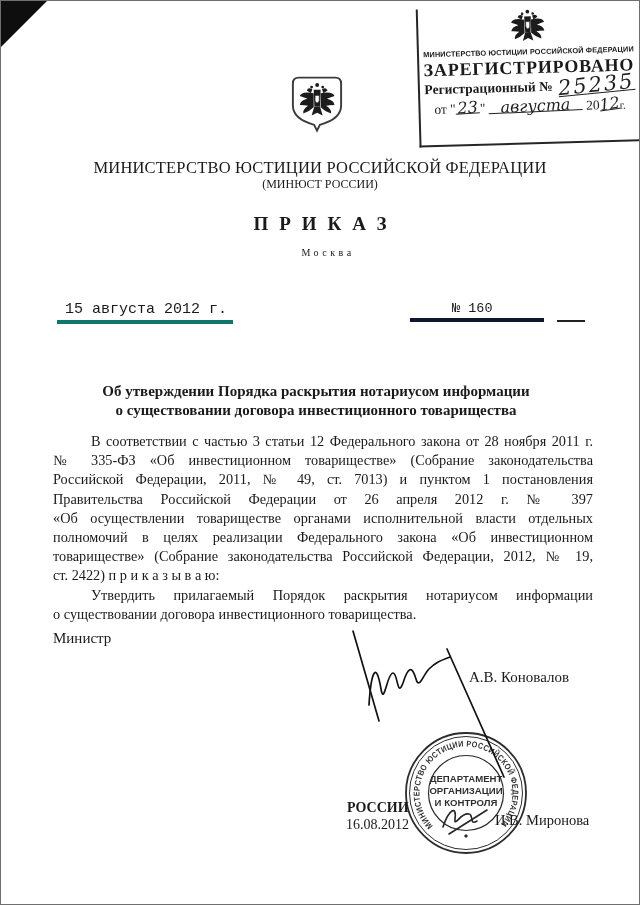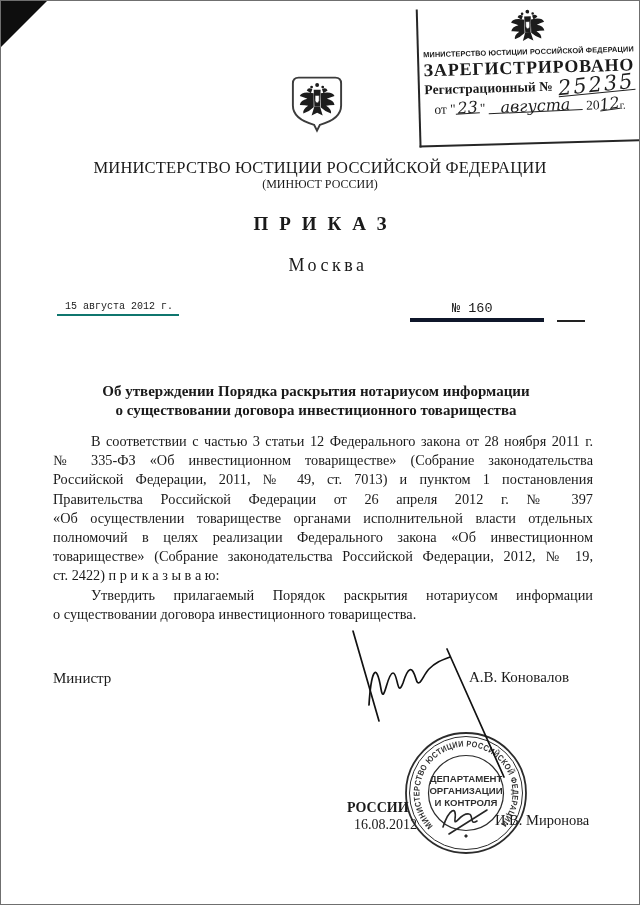--- a/index.html
+++ b/index.html
@@ -39,51 +39,51 @@
   .rs-g { font-size:11px; }
 
   
   .emblem { position:absolute; left:289px; top:73px; width:54px; height:69px; }
 
   
   .h-line { position:absolute; left:0; right:0; text-align:center; white-space:nowrap; }
   .h-ministry { top:157px; font-size:16.5px; letter-spacing:0.2px; }
   .h-short { top:176px; font-size:12px; }
   .h-doctype { top:212px; font-size:19px; font-weight:bold; letter-spacing:11px; padding-left:11px; }
-  .h-city { top:254px; font-size:18px; letter-spacing:3.5px; padding-left:16px; }
+  .h-city { top:246px; font-size:10px; letter-spacing:3.5px; padding-left:16px; }
 
   
   .meta-date { position:absolute; left:56px; top:300px;
-    font-family:"Liberation Mono", monospace; font-size:10px;
-    border-bottom:2px solid #0f766e; padding:0 6px 2px 8px; }
+    font-family:"Liberation Mono", monospace; font-size:15px;
+    border-bottom:4px solid #0f766e; padding:0 6px 2px 8px; }
   .meta-number { position:absolute; left:409px; top:300px; width:134px;
     font-family:"Liberation Mono", monospace; font-size:13.5px;
     border-bottom:4px solid #0f172a; padding:0 0 2px 42px; box-sizing:border-box; }
   .meta-number-ext { position:absolute; left:556px; top:319px; width:28px;
     height:0; border-bottom:2px solid #222; }
 
   
   .doc-title { position:absolute; left:0; right:8px; top:381px; text-align:center;
     font-weight:bold; font-size:15px; line-height:19px; }
 
   
   .body-block { position:absolute; left:52px; top:431px; width:540px;
     font-size:14.3px; line-height:19.2px; }
   .jline { text-align:justify; text-align-last:justify; }
   .lline { text-align:left; }
   .indent { text-indent:38px; }
 
   
-  .sig-position { position:absolute; left:52px; top:669px; font-size:15px; }
+  .sig-position { position:absolute; left:52px; top:629px; font-size:15px; }
   .sig-name { position:absolute; left:468px; top:668px; font-size:15px; }
   .signature-svg { position:absolute; left:335px; top:622px; z-index:5; }
 
   
   .verno { position:absolute; left:346px; top:799px; font-size:14px; font-weight:bold; }
-  .verno-date { position:absolute; left:345px; top:816px; font-size:14px;margin-left:8px; }
+  .verno-date { position:absolute; left:345px; top:816px; font-size:14px; }
   .certifier { position:absolute; left:494px; top:811px; font-size:14.5px; }
   .seal-svg { position:absolute; left:402px; top:729px; z-index:4; opacity:0.93; }
 </style>
 </head>
 <body>
 
 <div class="page">
 
   <div class="corner-tri"></div>
 

